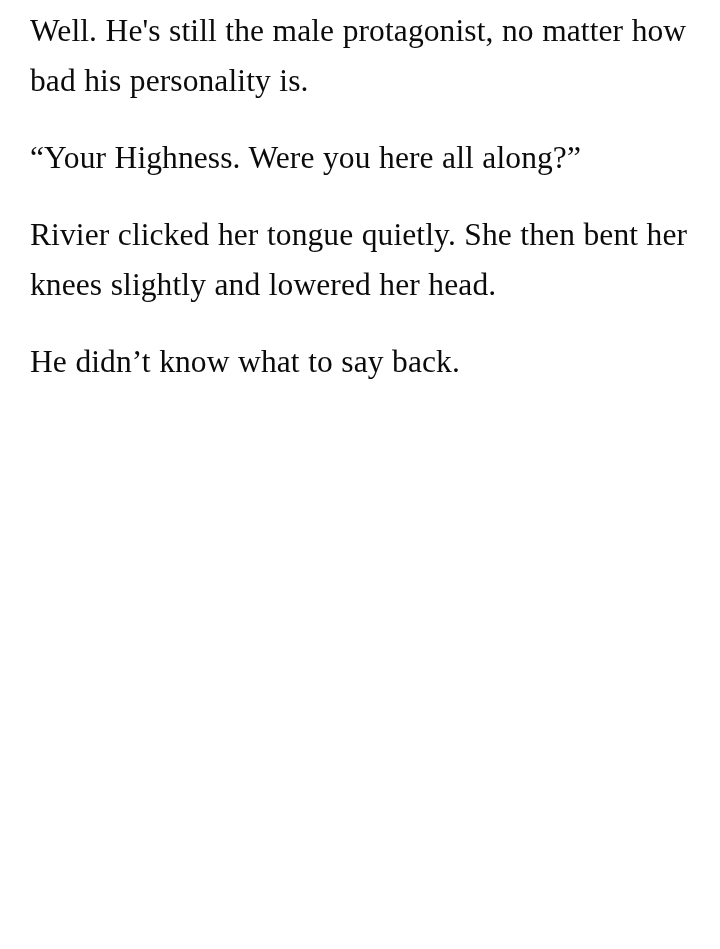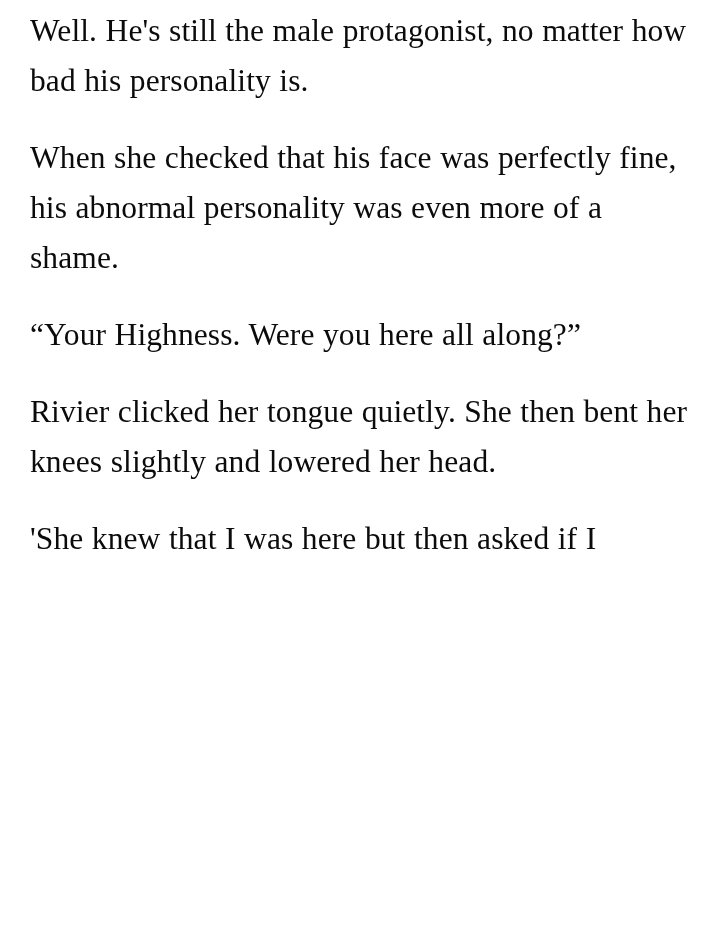--- a/index.html
+++ b/index.html
@@ -32,17 +32,16 @@
   }
   .para:last-child {
     margin-bottom: 0;
   }
 </style>
 </head>
 <body>
 
 <div class="page">
   <p class="para">Well. He's still the male protagonist, no matter how bad his personality is.</p>
-  <p class="para">When she checked that his face was perfectly fine, his abnormal personality was even more of a shame.</p>
   <p class="para">“Your Highness. Were you here all along?”</p>
   <p class="para">Rivier clicked her tongue quietly. She then bent her knees slightly and lowered her head.</p>
-  <p class="para">'She knew that I was here but then asked if I</p>
+  <p class="para">He didn’t know what to say back.</p>
 </div>
 
 </body></html>

